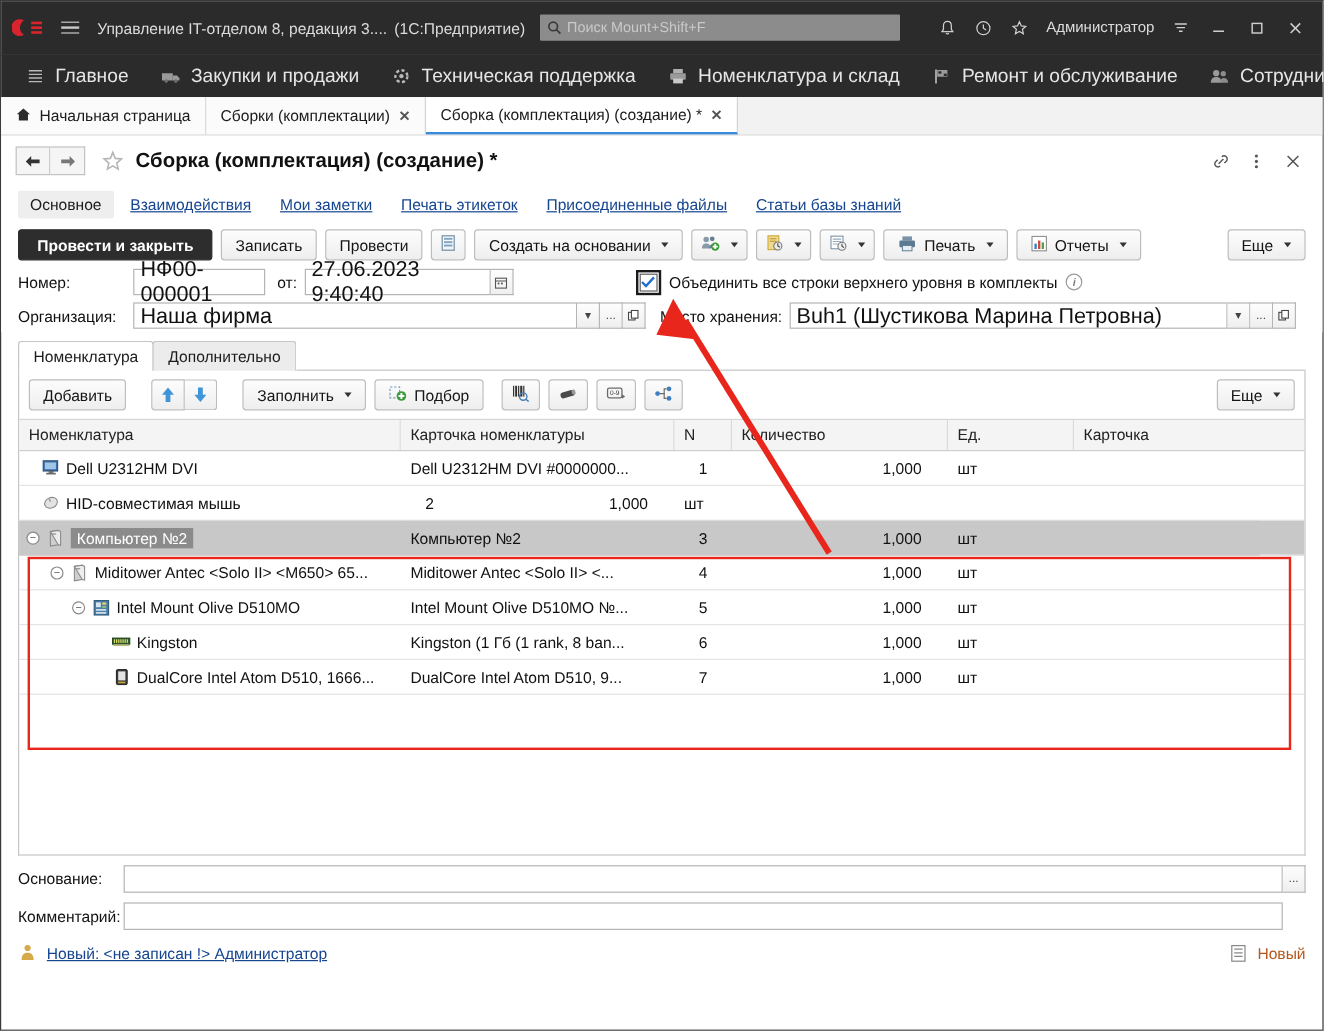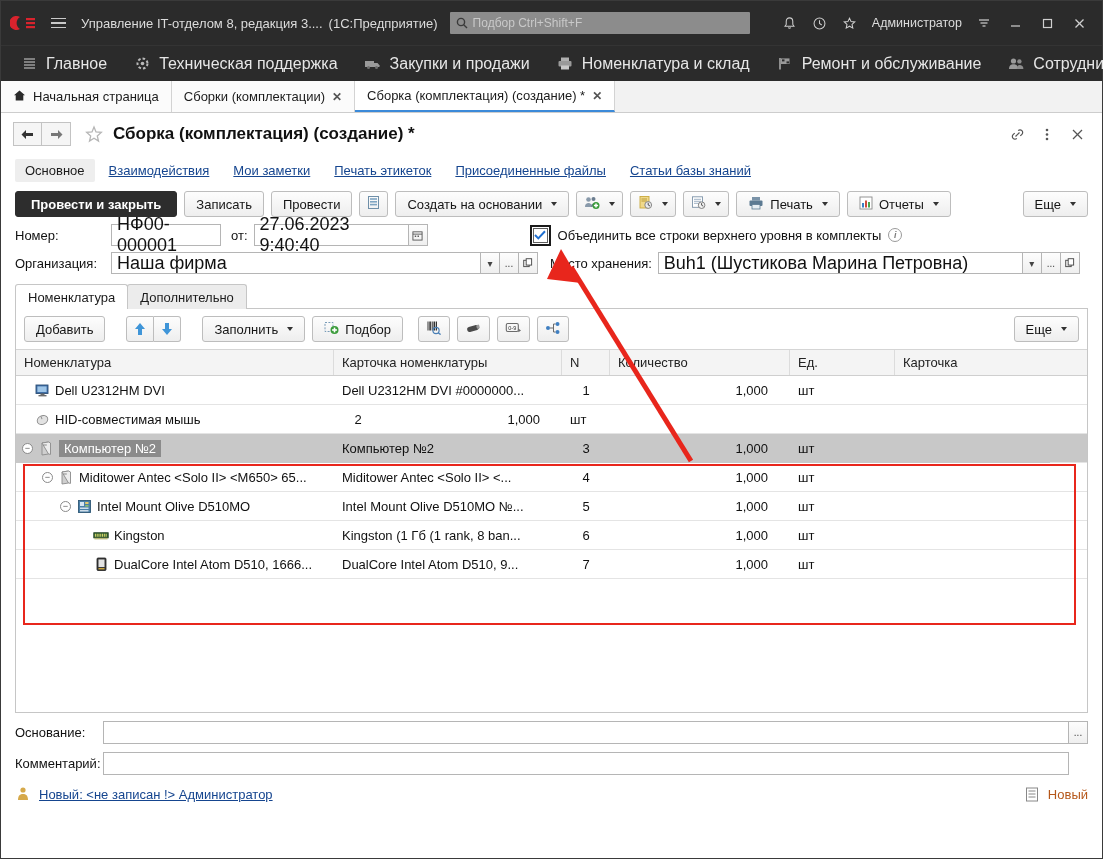--- a/index.html
+++ b/index.html
@@ -140,21 +140,21 @@
                 background:#fff; height:404px; display:flex;
                 flex-direction:column; }
   .tabletools { display:flex; align-items:center; gap:7px; padding:7px 8px; }
   .tt-right { margin-left:auto; }
   .grid { flex:1; overflow:hidden; border-top:1px solid #d5d5d5; }
   .ghead { display:flex; background:#f4f4f4; height:26px;
            border-bottom:1px solid #cfcfcf; }
   .gh { font-size:13px; color:#222; display:flex; align-items:center;
         padding:0 8px; border-right:1px solid #dcdcdc; }
   .grow { display:flex; height:29px; border-bottom:1px solid #e4e4e4;
-          }
+          align-items:center; }
   .gc { font-size:13px; color:#111; display:flex; align-items:center;
         padding:0 8px; height:29px; overflow:hidden; white-space:nowrap; }
   .gc.num { justify-content:center; }
   .gc.qty { justify-content:flex-end; padding-right:22px; }
   .grow.selected { background:#c8c8c8; }
   .grow.selected .gc { background:#c8c8c8; }
   .namecell { display:flex; align-items:center; gap:5px; }
   .expander { width:11px;height:11px;border:1px solid #8a8a8a;border-radius:50%;
               display:inline-flex;align-items:center;justify-content:center;
               font-size:9px;color:#555;background:#fff;cursor:pointer;
@@ -199,21 +199,21 @@
         <i></i>
         <i></i>
     </div>
     <span class="apptitle">Управление IT-отделом 8, редакция 3....</span>
     <span class="appsub">(1С:Предприятие)</span>
     <div class="searchbox">
       <svg width="12" height="12" viewBox="0 0 12 12">
         <circle cx="5" cy="5" r="3.6" fill="none" stroke="#3a3a3a" stroke-width="1.4"></circle>
         <line x1="7.7" y1="7.7" x2="11" y2="11" stroke="#3a3a3a" stroke-width="1.4"></line>
       </svg>
-      <span class="ph">Подбор Ctrl+Shift+F</span>
+      <span class="ph">Поиск Mount+Shift+F</span>
     </div>
     <div class="tb-right">
       <div class="tb-icon">
         <svg width="15" height="15" viewBox="0 0 16 16">
           <path d="M8 2 C5.8 2 4.5 3.6 4.5 5.8 L4.5 9 L3.2 11 L12.8 11 L11.5 9 L11.5 5.8 C11.5 3.6 10.2 2 8 2 z" fill="none" stroke="#cfcfcf" stroke-width="1.1"></path>
           <path d="M6.8 12.2 a1.3 1.3 0 0 0 2.4 0" fill="none" stroke="#cfcfcf" stroke-width="1.1"></path>
         </svg>
       </div>
       <div class="tb-icon">
         <svg width="15" height="15" viewBox="0 0 16 16">
@@ -260,37 +260,37 @@
           <line x1="2" y1="3" x2="13" y2="3" stroke="#b9b9b9" stroke-width="1.2"></line>
           <line x1="2" y1="6" x2="13" y2="6" stroke="#b9b9b9" stroke-width="1.2"></line>
           <line x1="2" y1="9" x2="13" y2="9" stroke="#b9b9b9" stroke-width="1.2"></line>
           <line x1="2" y1="12" x2="13" y2="12" stroke="#b9b9b9" stroke-width="1.2"></line>
         </svg>
       </span>
       <span>Главное</span>
     </div>
     <div class="menuitem">
       <span class="mi-ic">
-        <svg width="15" height="15" viewBox="0 0 15 15">
-          <circle cx="7.5" cy="7.5" r="5" fill="none" stroke="#b9b9b9" stroke-width="2" stroke-dasharray="2.6 2"></circle>
-          <circle cx="7.5" cy="7.5" r="1.8" fill="#b9b9b9"></circle>
-        </svg>
-      </span>
-      <span>Техническая поддержка</span>
-    </div>
-    <div class="menuitem">
-      <span class="mi-ic">
         <svg width="17" height="15" viewBox="0 0 17 15">
           <path d="M1 5 L10 5 L10 11 L1 11 z" fill="#9a9a9a"></path>
           <path d="M10 7 L13.5 7 L15.5 9.2 L15.5 11 L10 11 z" fill="#9a9a9a"></path>
           <circle cx="4.5" cy="11.6" r="1.5" fill="#6d6d6d"></circle>
           <circle cx="12.5" cy="11.6" r="1.5" fill="#6d6d6d"></circle>
         </svg>
       </span>
       <span>Закупки и продажи</span>
+    </div>
+    <div class="menuitem">
+      <span class="mi-ic">
+        <svg width="15" height="15" viewBox="0 0 15 15">
+          <circle cx="7.5" cy="7.5" r="5" fill="none" stroke="#b9b9b9" stroke-width="2" stroke-dasharray="2.6 2"></circle>
+          <circle cx="7.5" cy="7.5" r="1.8" fill="#b9b9b9"></circle>
+        </svg>
+      </span>
+      <span>Техническая поддержка</span>
     </div>
     <div class="menuitem">
       <span class="mi-ic">
         <svg width="16" height="15" viewBox="0 0 16 15">
           <rect x="4" y="1.5" width="8" height="3.5" fill="#b0b0b0"></rect>
           <rect x="1.5" y="5" width="13" height="5.5" rx="1" fill="#9a9a9a"></rect>
           <rect x="4" y="9.5" width="8" height="4" fill="#c9c9c9"></rect>
         </svg>
       </span>
       <span>Номенклатура и склад</span>

